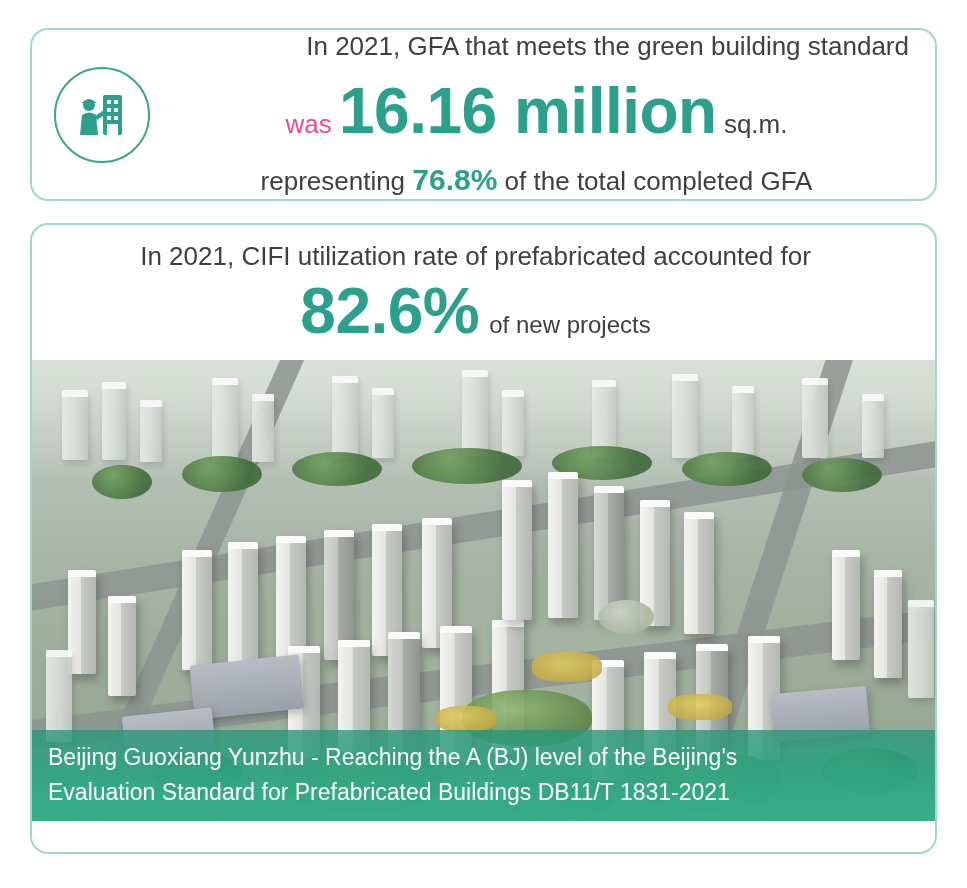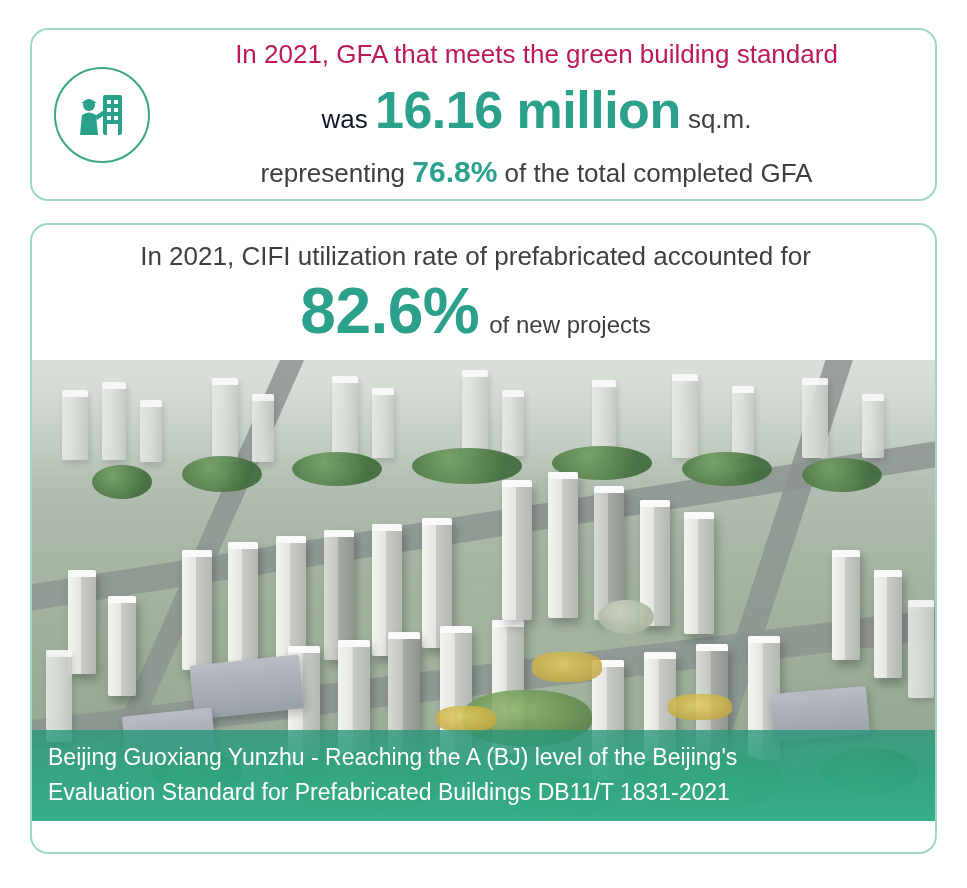--- a/index.html
+++ b/index.html
@@ -54,34 +54,35 @@
   }
 
   .stat-text {
     flex: 1 1 auto;
     text-align: center;
     line-height: 1.38;
   }
 
   .line1 {
     font-size: 26px;
-    color: #be185d;
-    white-space: nowrap;
+    color: #404040;
+    white-space: nowrap;
+    text-align: right;
   }
   .line2 {
     white-space: nowrap;
     margin-top: 2px;
   }
   .line2 .pre {
     font-size: 26px;
-    color: #0f172a;
+    color: #ec4899;
     vertical-align: baseline;
   }
   .big-num {
-    font-size: 52px;
+    font-size: 64px;
     font-weight: bold;
     color: #2ba08a;
     letter-spacing: -0.5px;
     vertical-align: baseline;
   }
   .line2 .post {
     font-size: 26px;
     color: #3f3f3f;
     vertical-align: baseline;
   }

